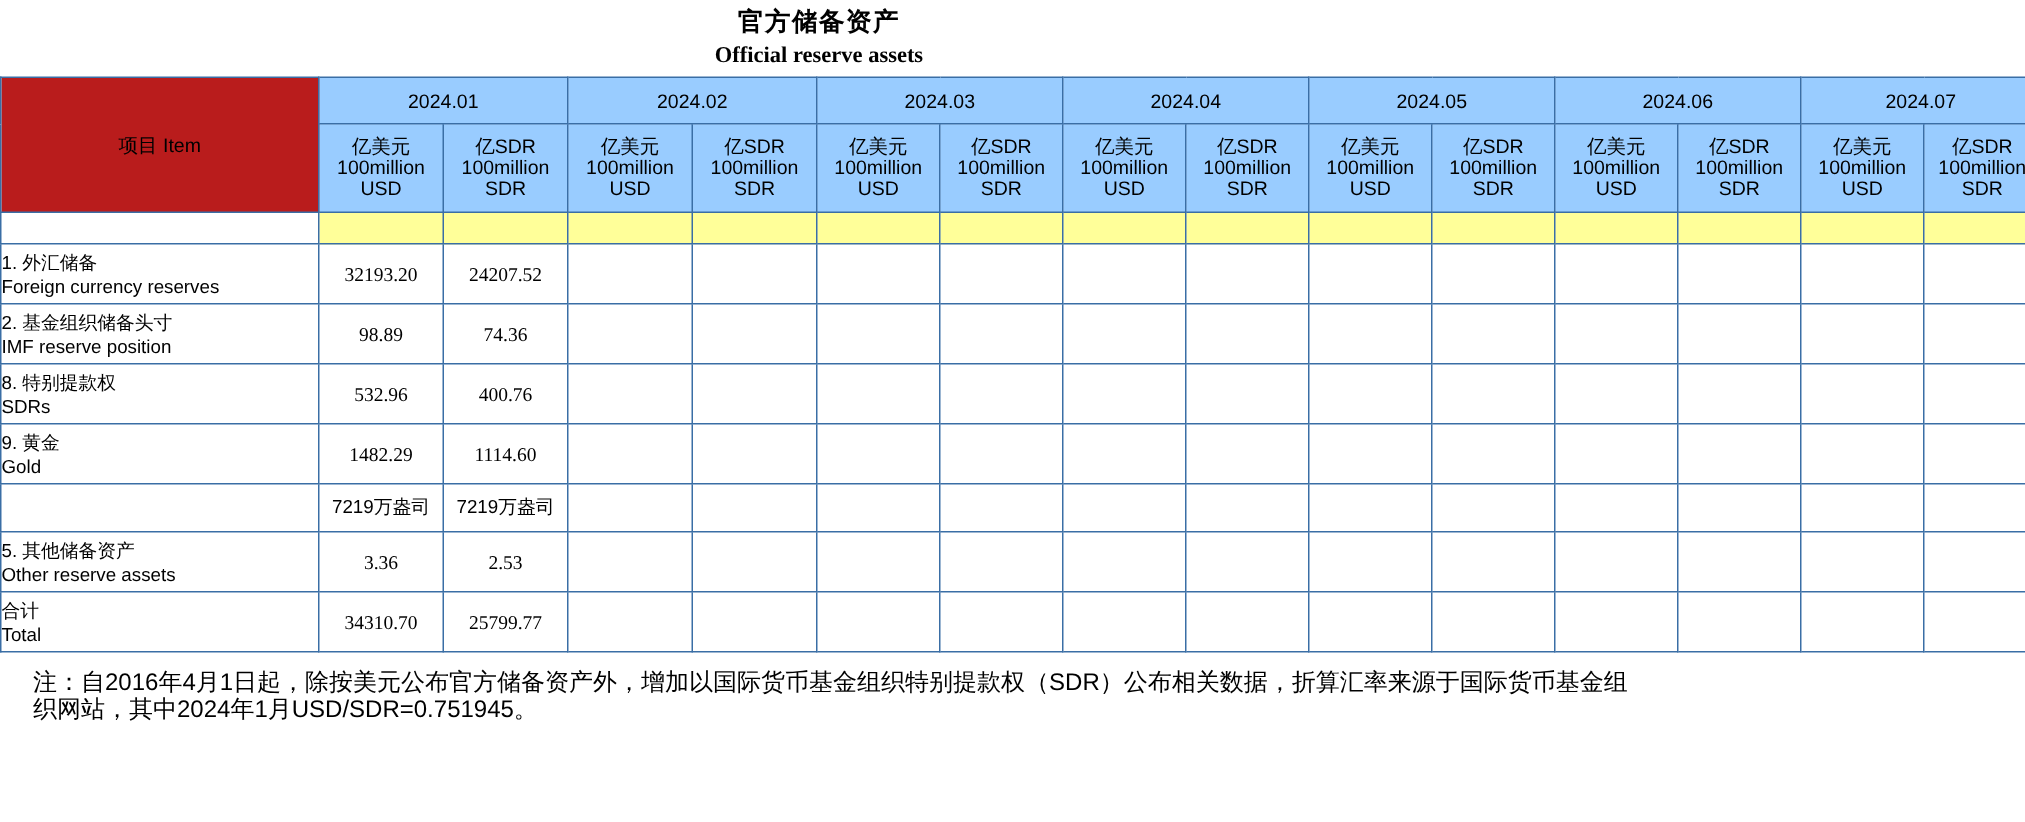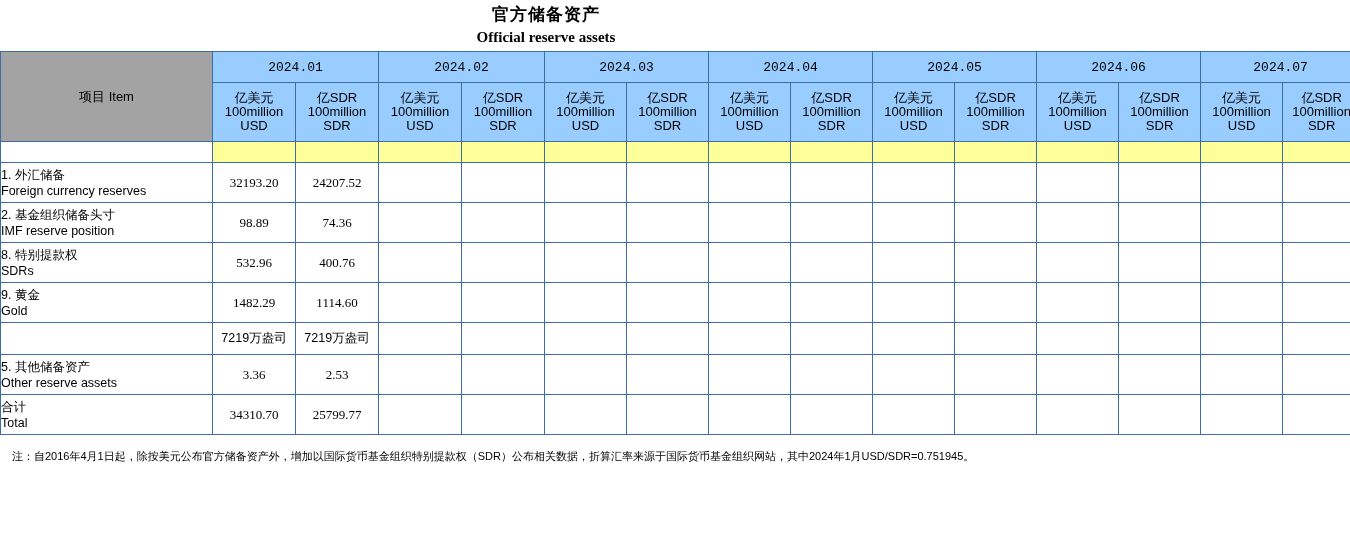--- a/index.html
+++ b/index.html
@@ -48,29 +48,29 @@
     border: 1px solid #3a6ea5;
     padding: 0;
     font-weight: normal;
     vertical-align: middle;
   }
   .hdr-blue {
     background: #99ccff;
     text-align: center;
   }
   .item-head {
-    background: #a3a3a3;
+    background: #b91c1c;
     text-align: center;
     font-size: 13px;
     font-family: "Liberation Sans", sans-serif;
   }
   .month-head {
     font-size: 13px;
     height: 30px;
-    font-family: Liberation Mono, monospace;
+    font-family: Liberation Sans, sans-serif;
   }
   .unit-head {
     font-size: 13px;
     line-height: 14px;
     height: 58px;
     padding: 2px 1px;
   }
   .yellow-row td {
     background: #ffff99;
     height: 20px;
@@ -101,22 +101,22 @@
   }
   .num-oz {
     text-align: center;
     padding-right: 6px;
     font-size: 12.5px;
   }
   .gold-oz-row td {
     height: 31px;
   }
   .note {
-    font-size: 11px;
-    padding: 12px 0 0 12px;
+    font-size: 16px;
+    padding: 12px 0 0 22px;
     line-height: 18px;
   }
   .empty-cell {
     background: #ffffff;
   }
 </style>
 </head>
 <body>
 
 <div class="page">

